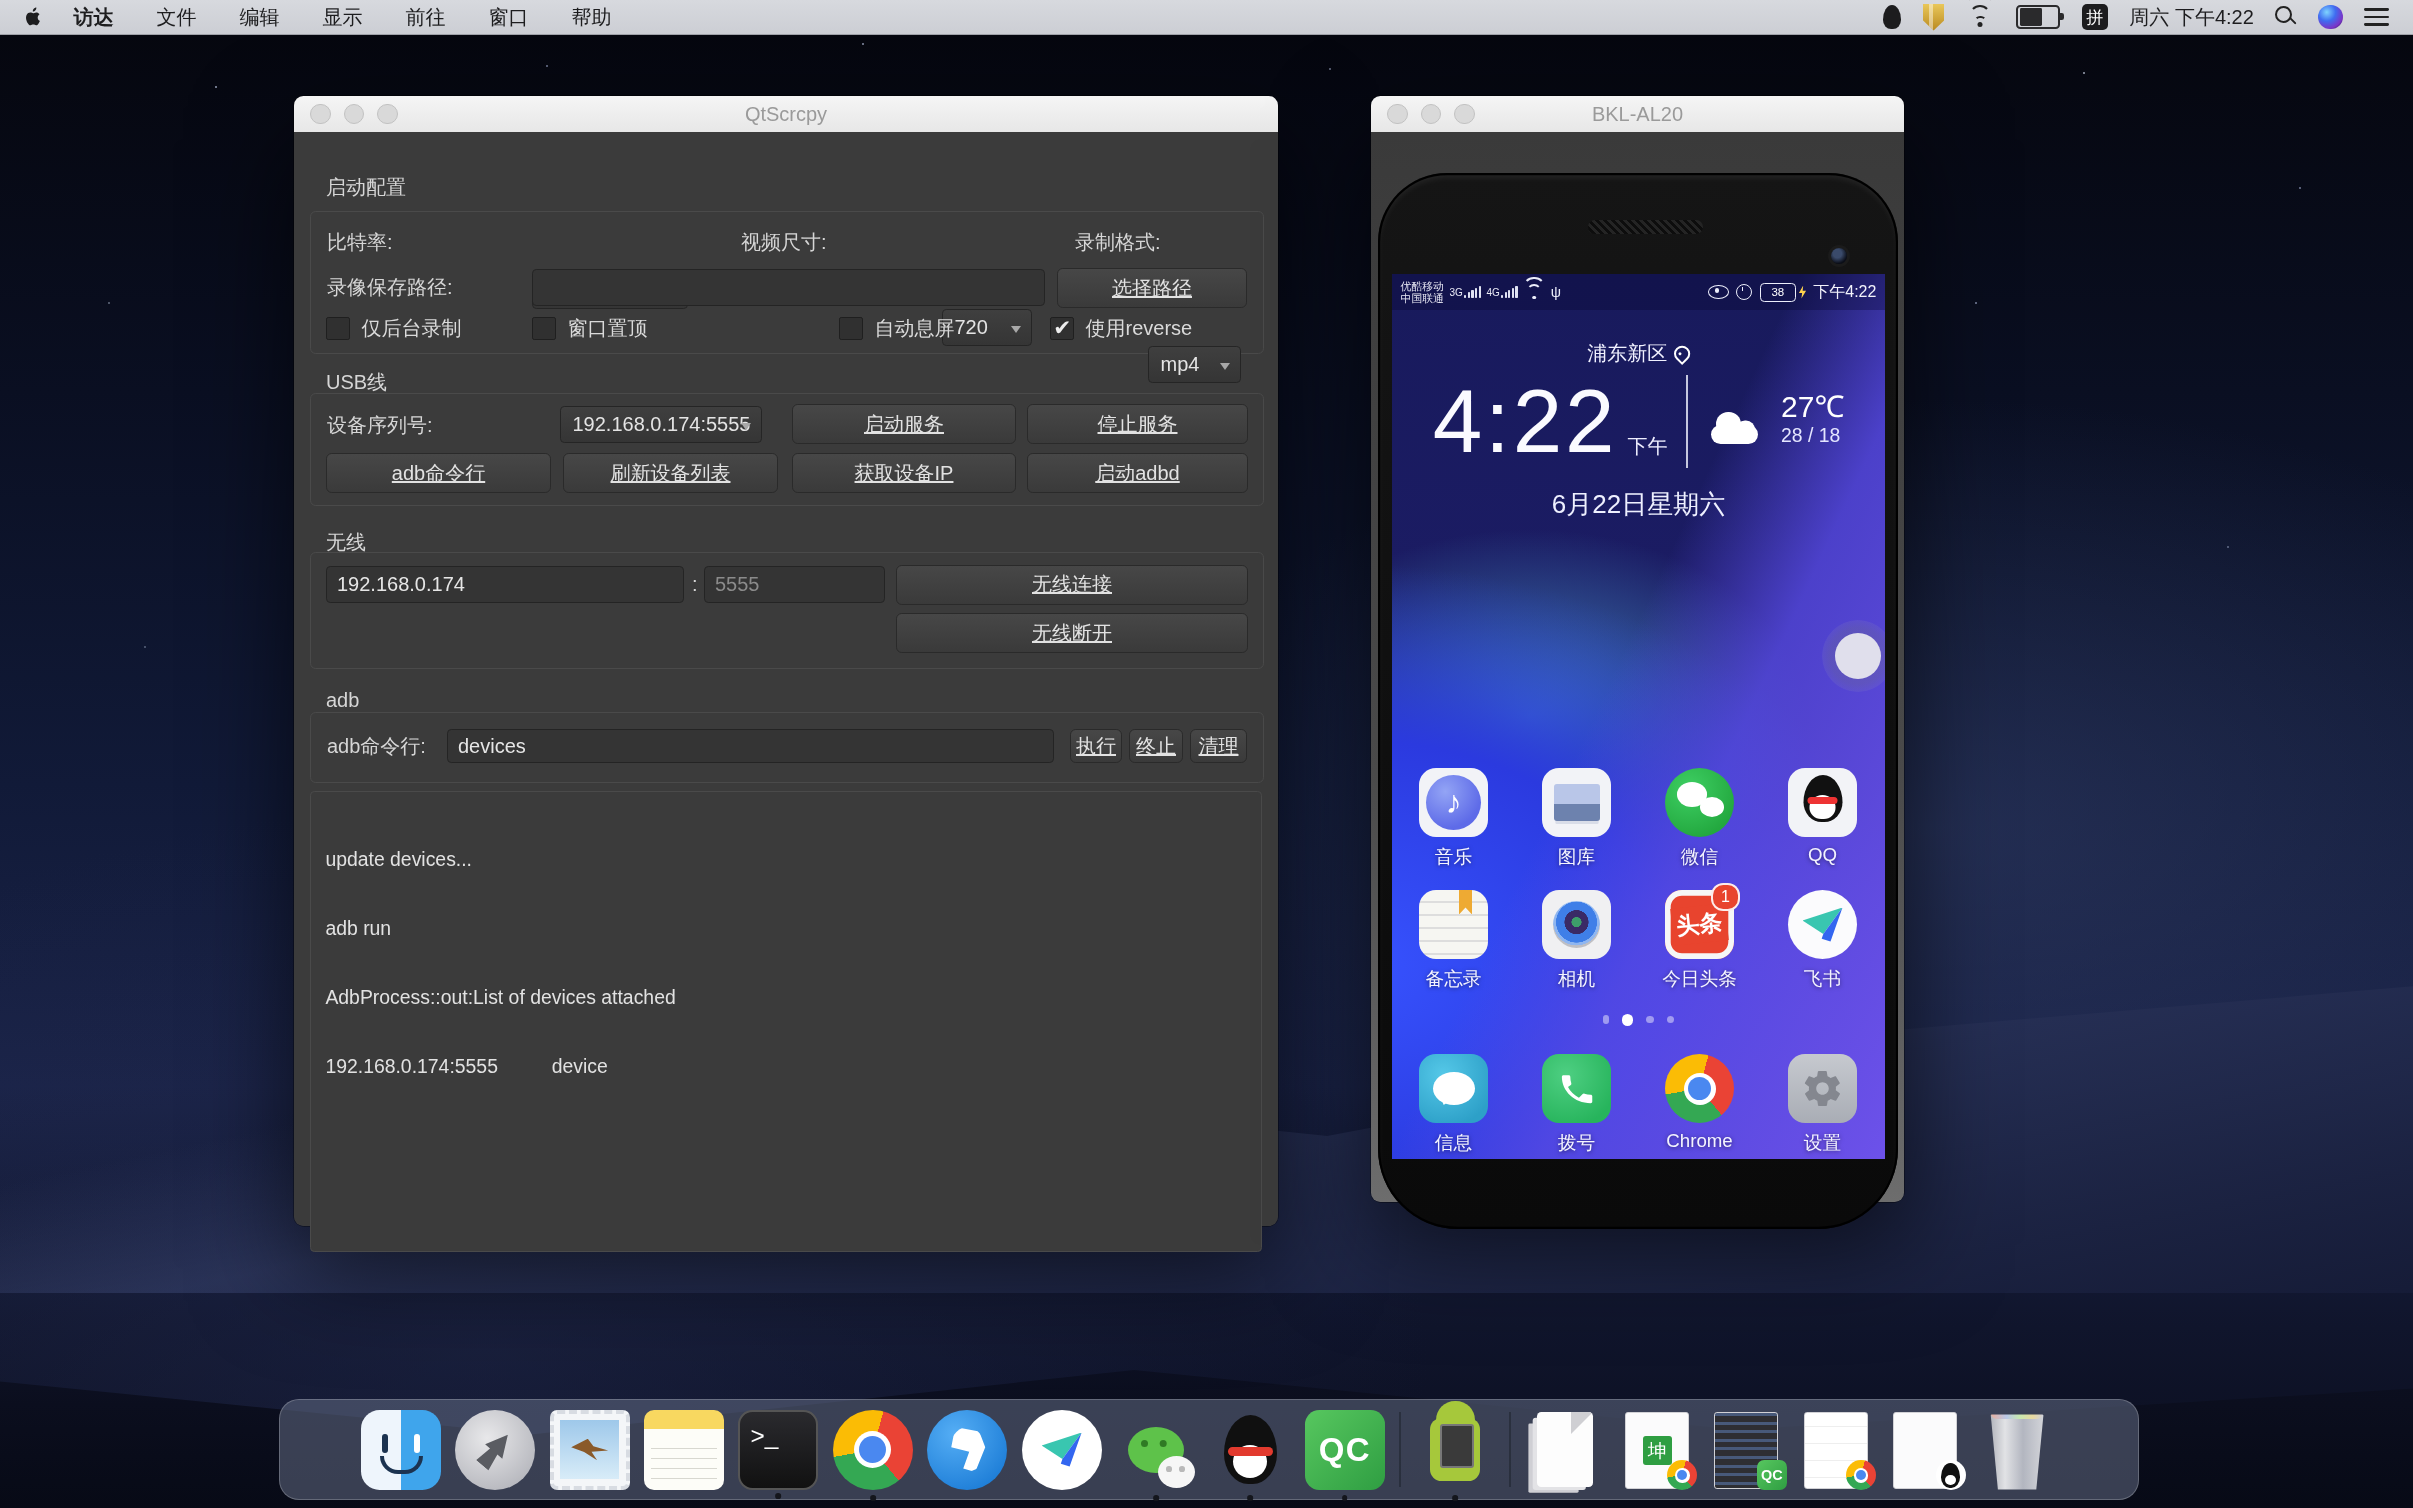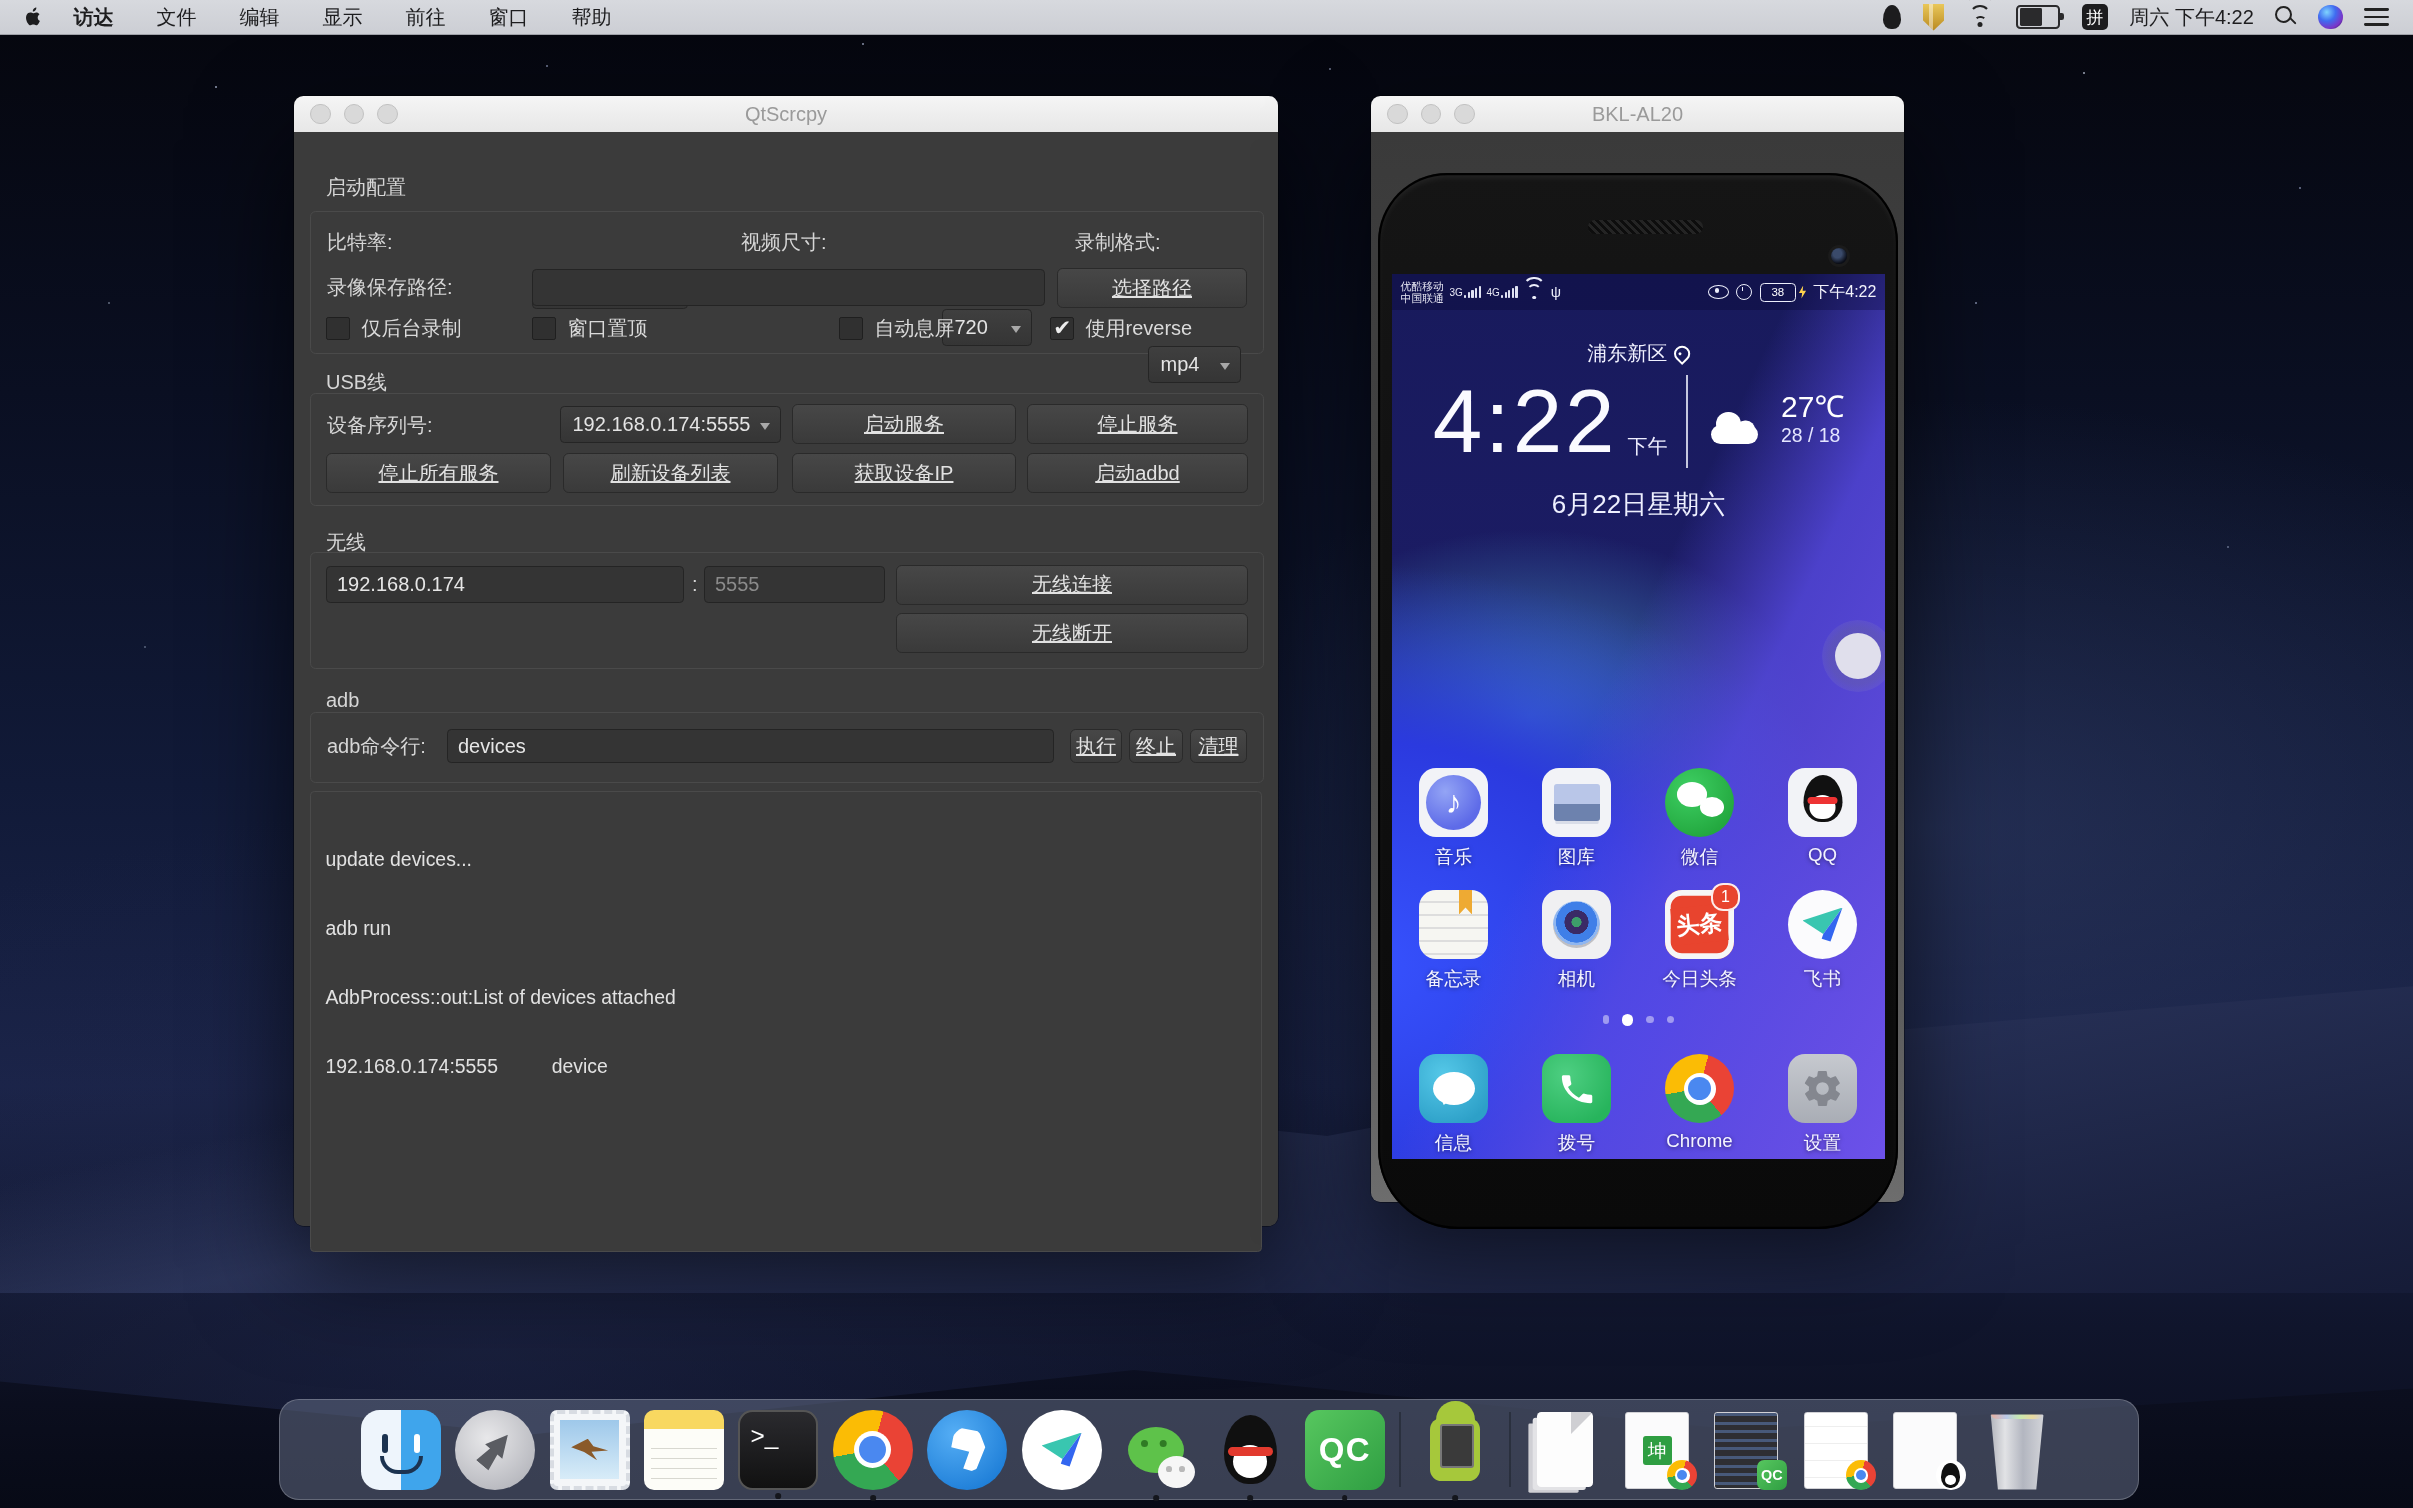--- a/index.html
+++ b/index.html
@@ -367,26 +367,26 @@
           <span class="box"></span>
           <span>使用reverse</span>
         </div>
     </div>
 
     <div class="sec-label" style="top:237px;">USB线</div>
     <div class="gbox" style="top:261px;height:111px;">
       <div class="qel" style="left:16px;top:11.5px;height:39px;">
           <span class="qlabel">设备序列号:</span>
         </div>
-      <div class="qel qcombo" style="left:249px;top:11.5px;width:221px;">
+      <div class="qel qcombo" style="left:249px;top:11.5px;width:202px;">
           <span>192.168.0.174:5555</span>
         </div>
       <div class="qel qbtn" style="left:481px;top:10px;width:224px;">启动服务</div>
       <div class="qel qbtn" style="left:716px;top:10px;width:221px;">停止服务</div>
-      <div class="qel qbtn" style="left:15px;top:59px;width:225px;">停止所有服务</div>
+      <div class="qel qbtn" style="left:15px;top:59px;width:225px;">adb命令行</div>
       <div class="qel qbtn" style="left:252px;top:59px;width:215px;">刷新设备列表</div>
       <div class="qel qbtn" style="left:481px;top:59px;width:224px;">获取设备IP</div>
       <div class="qel qbtn" style="left:716px;top:59px;width:221px;">启动adbd</div>
     </div>
 
     <div class="sec-label" style="top:397px;">无线</div>
     <div class="gbox" style="top:420px;height:115px;">
       <input class="qinput" style="position: absolute; left: 15px; top: 13px; width: 358px;" value="192.168.0.174">
       <div class="qel" style="left:381px;top:13px;height:37px;">
           <span class="qlabel">:</span>

